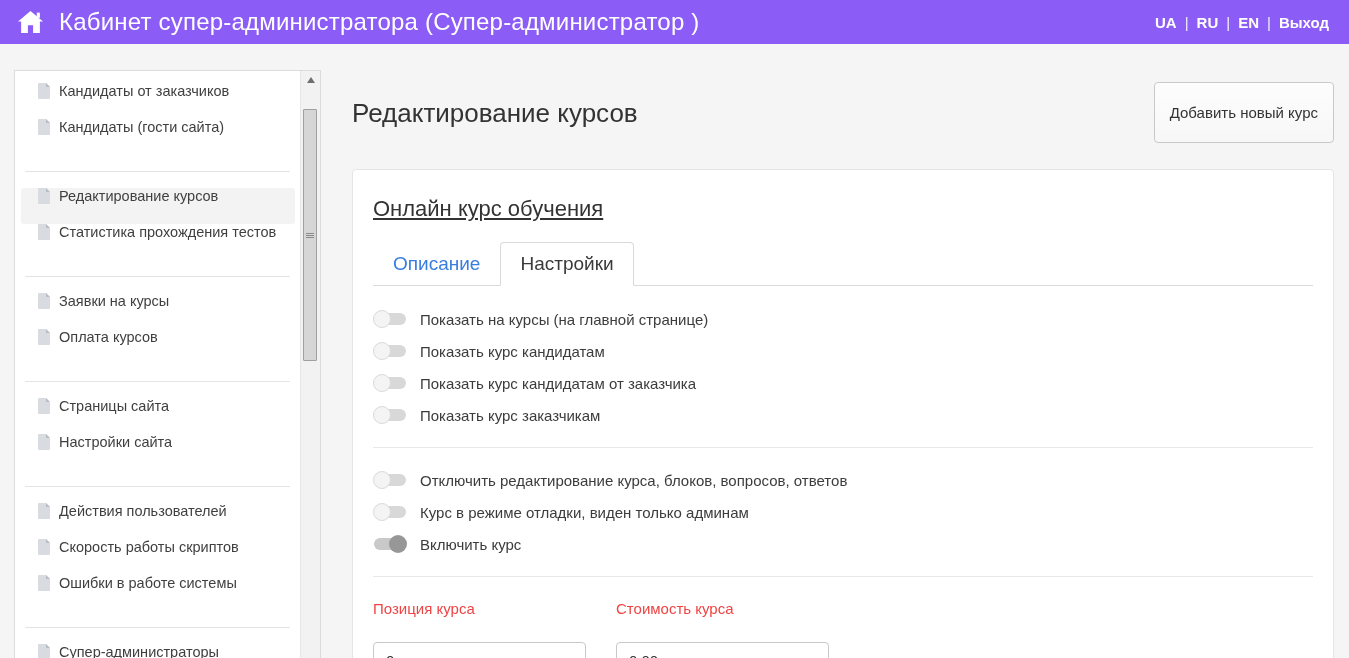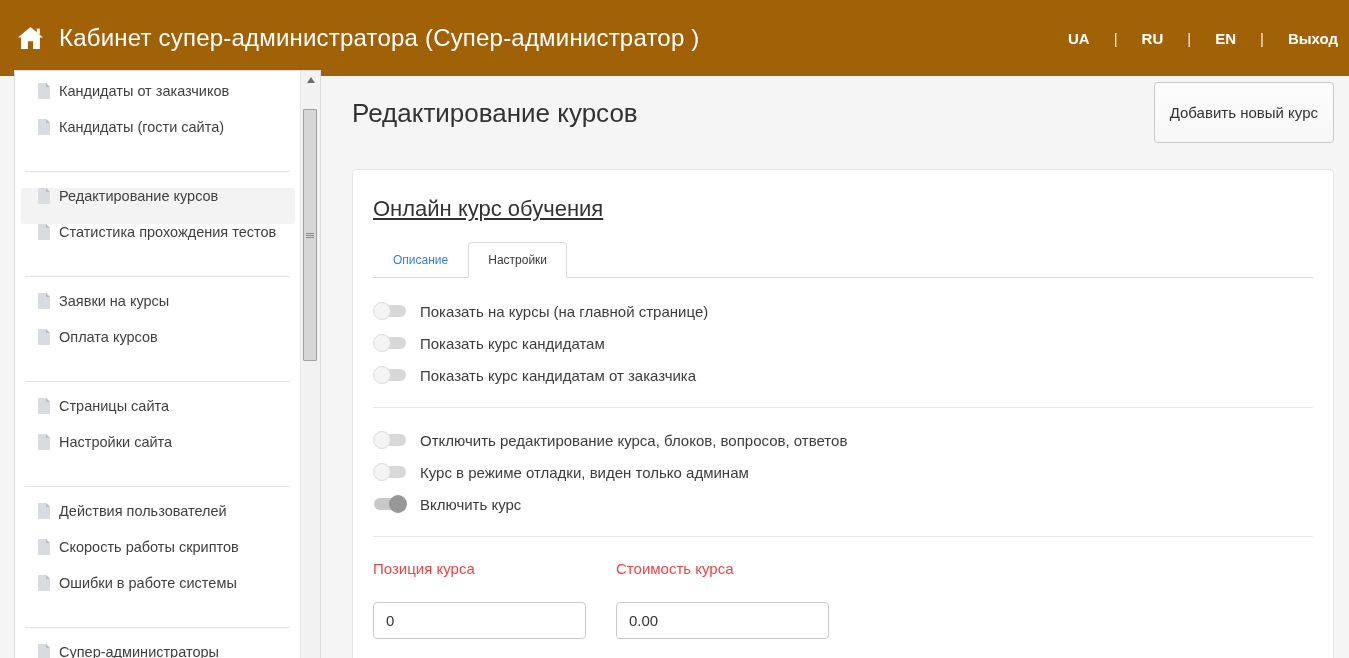--- a/index.html
+++ b/index.html
@@ -4,27 +4,27 @@
 <style>
   html,body{margin:0;padding:0;}
   body{
     width:1349px;height:658px;position:relative;overflow:hidden;
     background:#f5f5f6;
     font-family:"Liberation Sans","DejaVu Sans",sans-serif;
     color:#3c3c3c;
   }
   
   .topbar{
-    position:absolute;top:0;left:0;width:100%;height:76px;
-    background:#a16207;display:flex;align-items:center;
-    padding:0 11px 0 18px;box-sizing:border-box;
+    position:absolute;top:0;left:0;width:100%;height:44px;
+    background:#8b5cf6;display:flex;align-items:center;
+    padding:0 20px 0 18px;box-sizing:border-box;
   }
   .topbar .home{display:flex;align-items:center;margin-right:16px;cursor:pointer;}
   .topbar-title{color:#ffffff;font-size:24px;letter-spacing:.2px;flex:1;white-space:nowrap;overflow:hidden;}
-  .topbar-links{display:flex;align-items:flex-end;gap:24px;color:#fff;font-size:15px;font-weight:700;}
+  .topbar-links{display:flex;align-items:flex-end;gap:8px;color:#fff;font-size:15px;font-weight:700;}
   .topbar-links .lnk{cursor:pointer;}
   .topbar-links .sep{font-weight:400;opacity:.9;}
   
   .sidebar{
     position:absolute;left:14px;top:70px;bottom:-2px;width:307px;
     background:#ffffff;border:1px solid #dcdcdc;box-sizing:border-box;
     display:flex;
   }
   .side-content{flex:1;padding-top:12px;overflow:hidden;}
   .side-item{
@@ -66,21 +66,21 @@
     padding:21px 15px;cursor:pointer;white-space:nowrap;
   }
   .card{
     margin-top:26px;background:#fff;border:1px solid #e5e5e5;border-radius:4px;
     padding:26px 20px 24px;box-sizing:border-box;min-height:466px;
   }
   .card-title{font-size:22px;color:#333;font-weight:400;margin:0 0 20px 0;text-decoration:underline;}
   
   .tabs{display:flex;border-bottom:1px solid #d9d9d9;}
   .tab{
-    font-size:12px;padding:10px 19px;margin-bottom:-1px;cursor:pointer;
+    font-size:19px;padding:10px 19px;margin-bottom:-1px;cursor:pointer;
     border:1px solid transparent;border-radius:4px 4px 0 0;
   }
   .tab.inactive{color:#397de0;}
   .tab.active{
     color:#3a3a3a;background:#fff;
     border-color:#d9d9d9 #d9d9d9 #ffffff #d9d9d9;
   }
   .tab-content{padding-top:24px;}
   
   .trow{display:flex;align-items:center;margin-bottom:14px;}
@@ -299,20 +299,27 @@
           </div>
         <span class="tlabel">Показать курс кандидатам</span>
       </div>
       <div class="trow">
         <div class="toggle">
             <span class="track"></span>
             <span class="knob"></span>
           </div>
         <span class="tlabel">Показать курс кандидатам от заказчика</span>
       </div>
+      <div class="trow">
+        <div class="toggle">
+            <span class="track"></span>
+            <span class="knob"></span>
+          </div>
+        <span class="tlabel">Показать курс заказчикам</span>
+      </div>
 
       <hr class="hline">
 
       <div class="trow">
         <div class="toggle">
             <span class="track"></span>
             <span class="knob"></span>
           </div>
         <span class="tlabel">Отключить редактирование курса, блоков, вопросов, ответов</span>
       </div>

